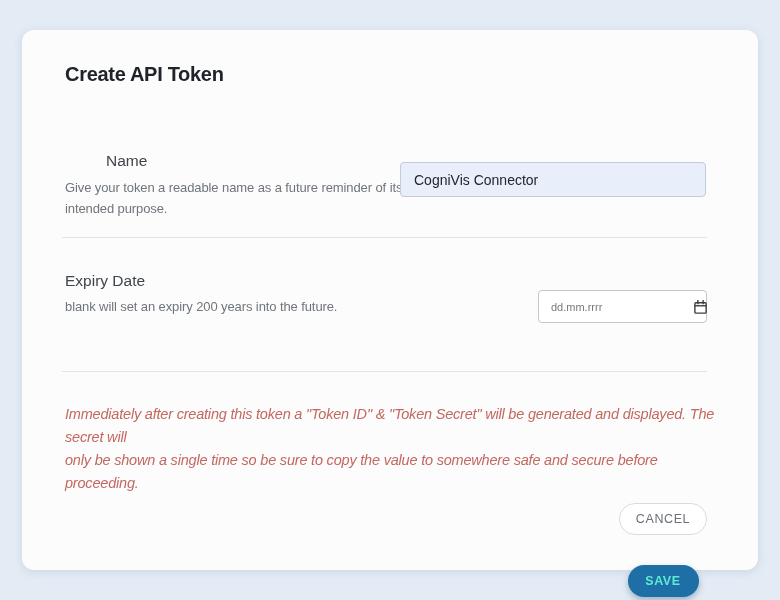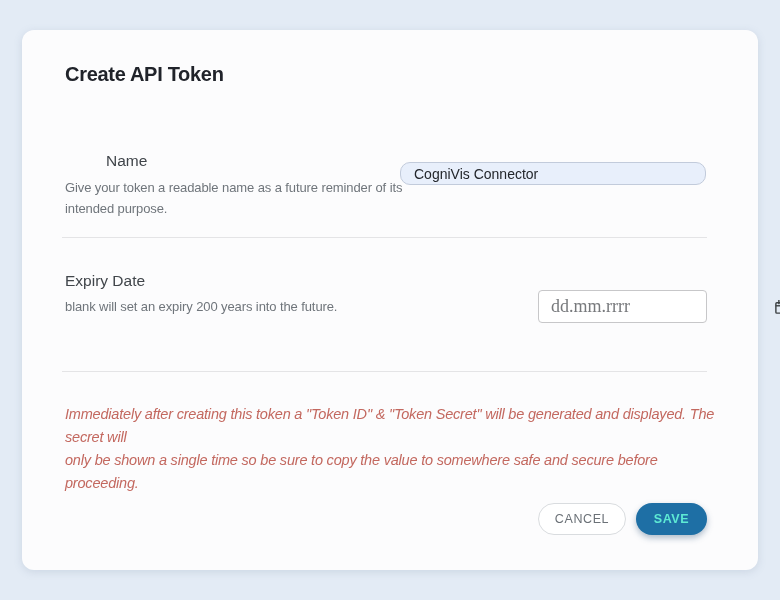--- a/index.html
+++ b/index.html
@@ -42,24 +42,24 @@
     line-height: 21px;
     letter-spacing: -0.1px;
   }
   .name-label { top: 120px; margin-left: 41px; }
   .name-desc  { top: 147px; }
   .expiry-label { top: 240px; }
   .expiry-desc  { top: 266px; }
   .name-input {
     position: absolute;
     left: 378px; top: 132px;
-    width: 306px; height: 23px;
+    width: 306px; height: 35px;
     background: #e8effb;
     border: 1px solid #c2cbdb;
-    border-radius: 10px;
+    border-radius: 4px;
     padding: 0 13px;
     font-family: "Liberation Sans", sans-serif;
     font-size: 14px;
     color: #23262b;
     outline: none;
   }
   .date-wrap {
     position: absolute;
     left: 516px; top: 260px;
     width: 169px; height: 33px;
@@ -68,22 +68,22 @@
     border-radius: 4px;
     display: flex;
     align-items: center;
     padding: 0 10px 0 12px;
   }
   .date-input {
     flex: 1;
     border: none;
     outline: none;
     background: transparent;
-    font-family: Liberation Serif, serif;
-    font-size: 18px;
+    font-family: Liberation Sans, sans-serif;
+    font-size: 11px;
     color: #a16207;
   }
   .date-input::placeholder { color: #77797c; opacity: 1; }
   .cal-icon {
     width: 16px; height: 16px;
     display: flex; align-items: center; justify-content: center;
     cursor: pointer;
   }
   .divider {
     position: absolute;
@@ -100,22 +100,23 @@
     font-size: 14.5px;
     font-style: italic;
     color: #c3685f;
     line-height: 23px;
     letter-spacing: -0.2px;
   }
   .btn-row {
     position: absolute;
     right: 51px; top: 473px;
     display: flex;
-    gap: 10px;
+    gap: 30px;
     align-items: center;
+    flex-direction: column;
   }
   .btn {
     height: 32px;
     border-radius: 16px;
     font-family: "Liberation Sans", sans-serif;
     font-size: 12.5px;
     letter-spacing: 0.6px;
     display: flex;
     align-items: center;
     justify-content: center;

